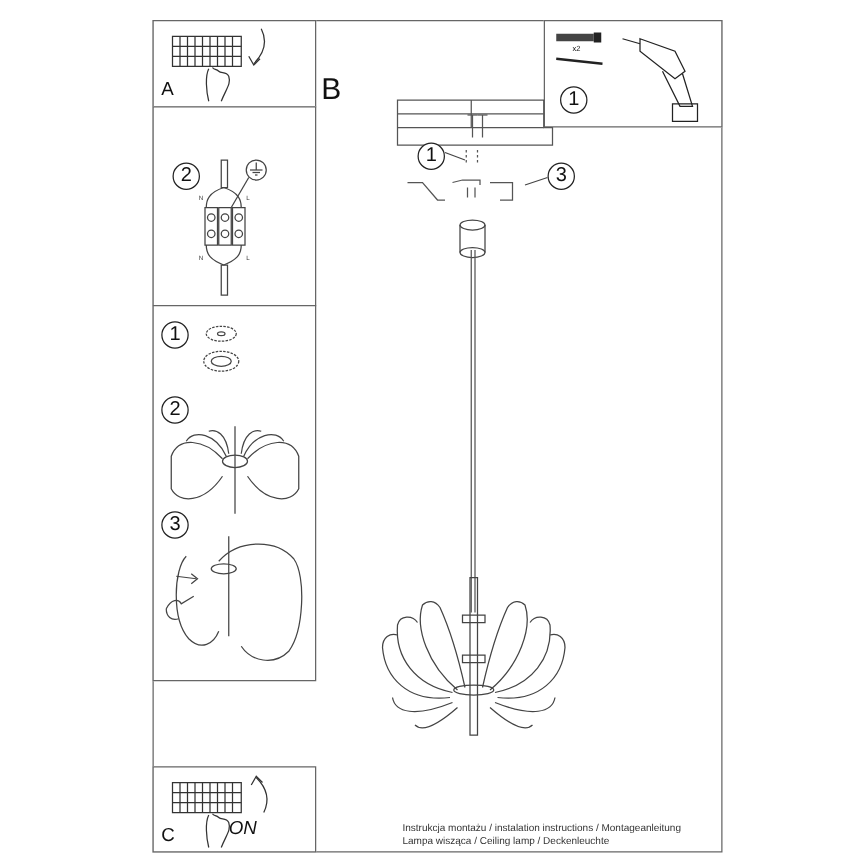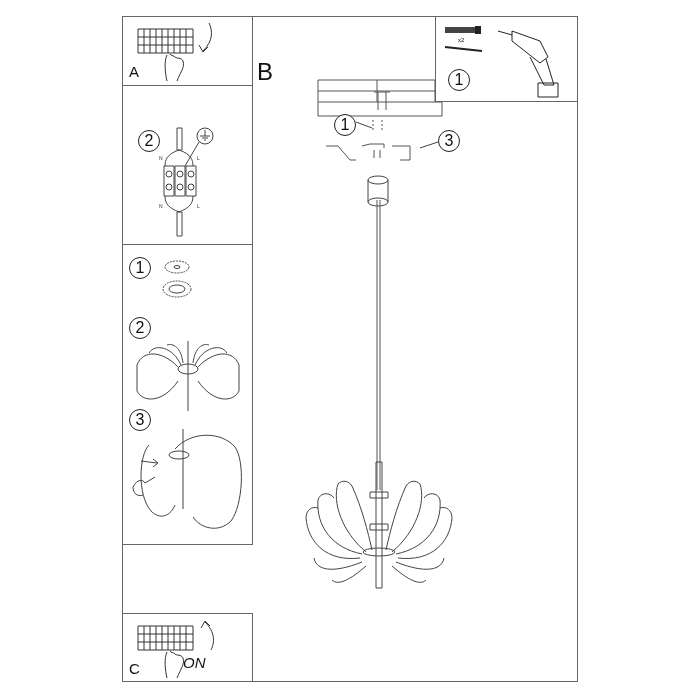--- a/index.html
+++ b/index.html
@@ -208,13 +208,15 @@
     <path d="M64 104 C48 118 36 124 30 118"></path>
     <path d="M90 90 C114 70 124 40 118 22 C114 18 108 18 104 24 C94 46 88 70 84 88"></path>
     <path d="M94 92 C124 86 140 64 138 38 C136 30 126 30 122 36"></path>
     <path d="M96 96 C130 100 148 80 150 56 C150 48 144 44 138 46"></path>
     <path d="M94 100 C124 112 140 108 142 96"></path>
     <path d="M90 104 C106 118 118 124 124 118"></path>
   </g>
 </svg>
 
 <div class="footer">
+  <div>Instrukcja montażu / instalation instructions / Montageanleitung</div>
+  <div>Lampa wisząca / Ceiling lamp / Deckenleuchte</div>
 </div>
 
 </body></html>

